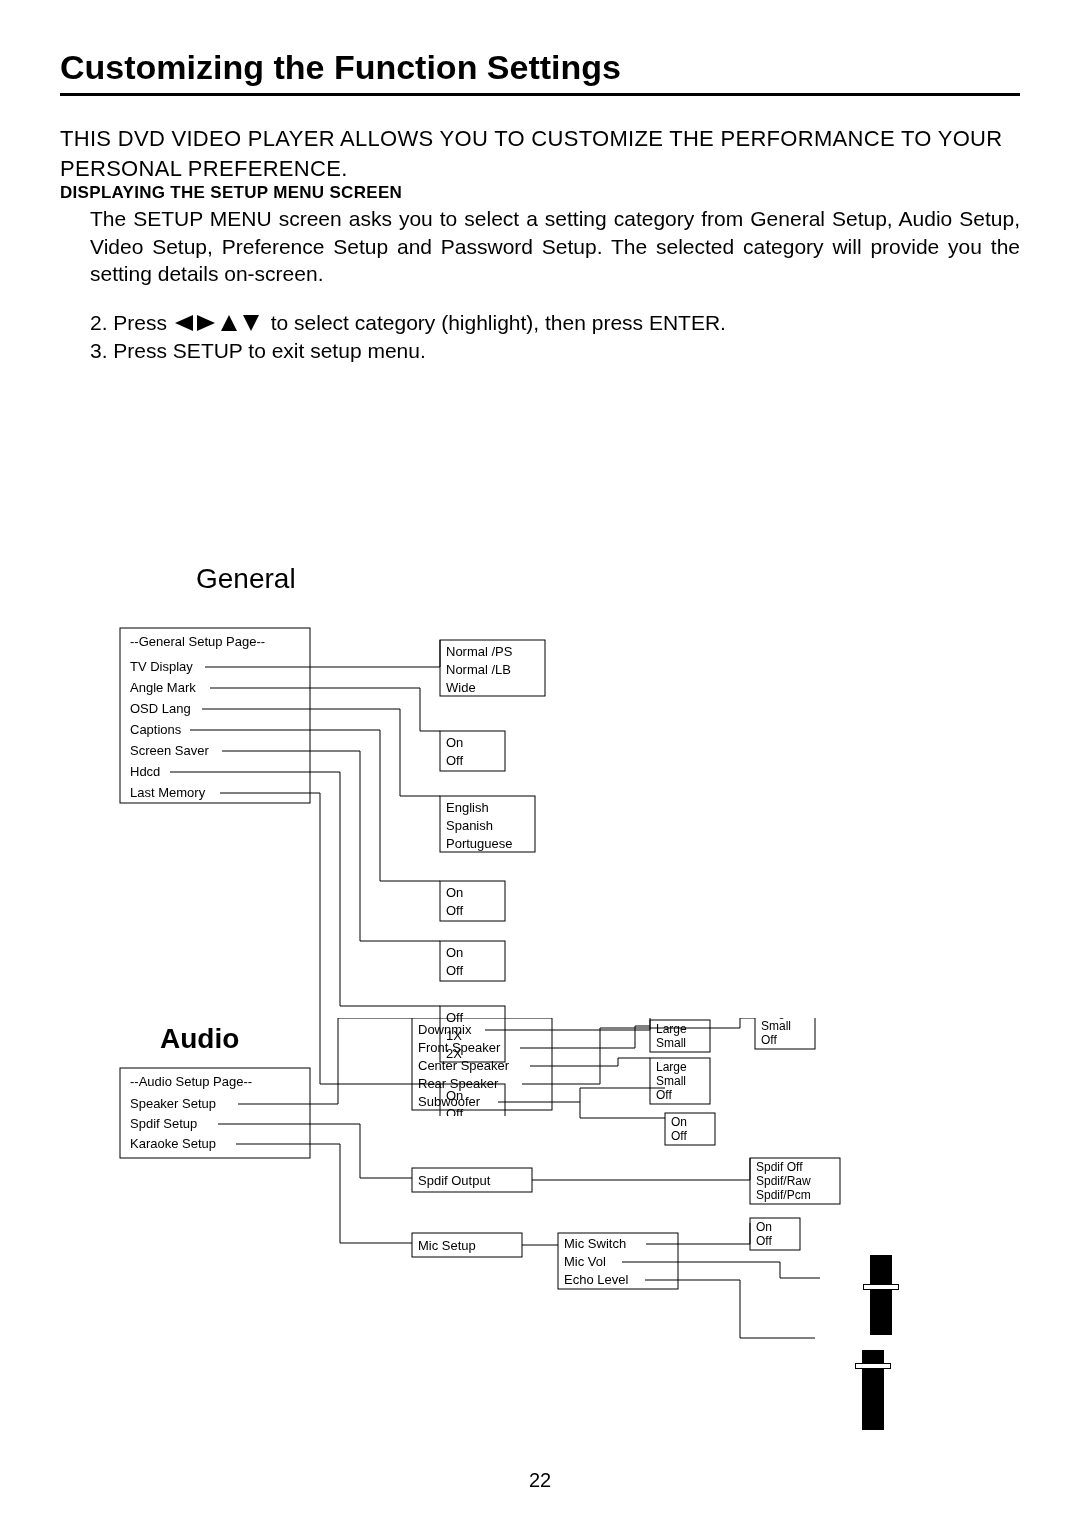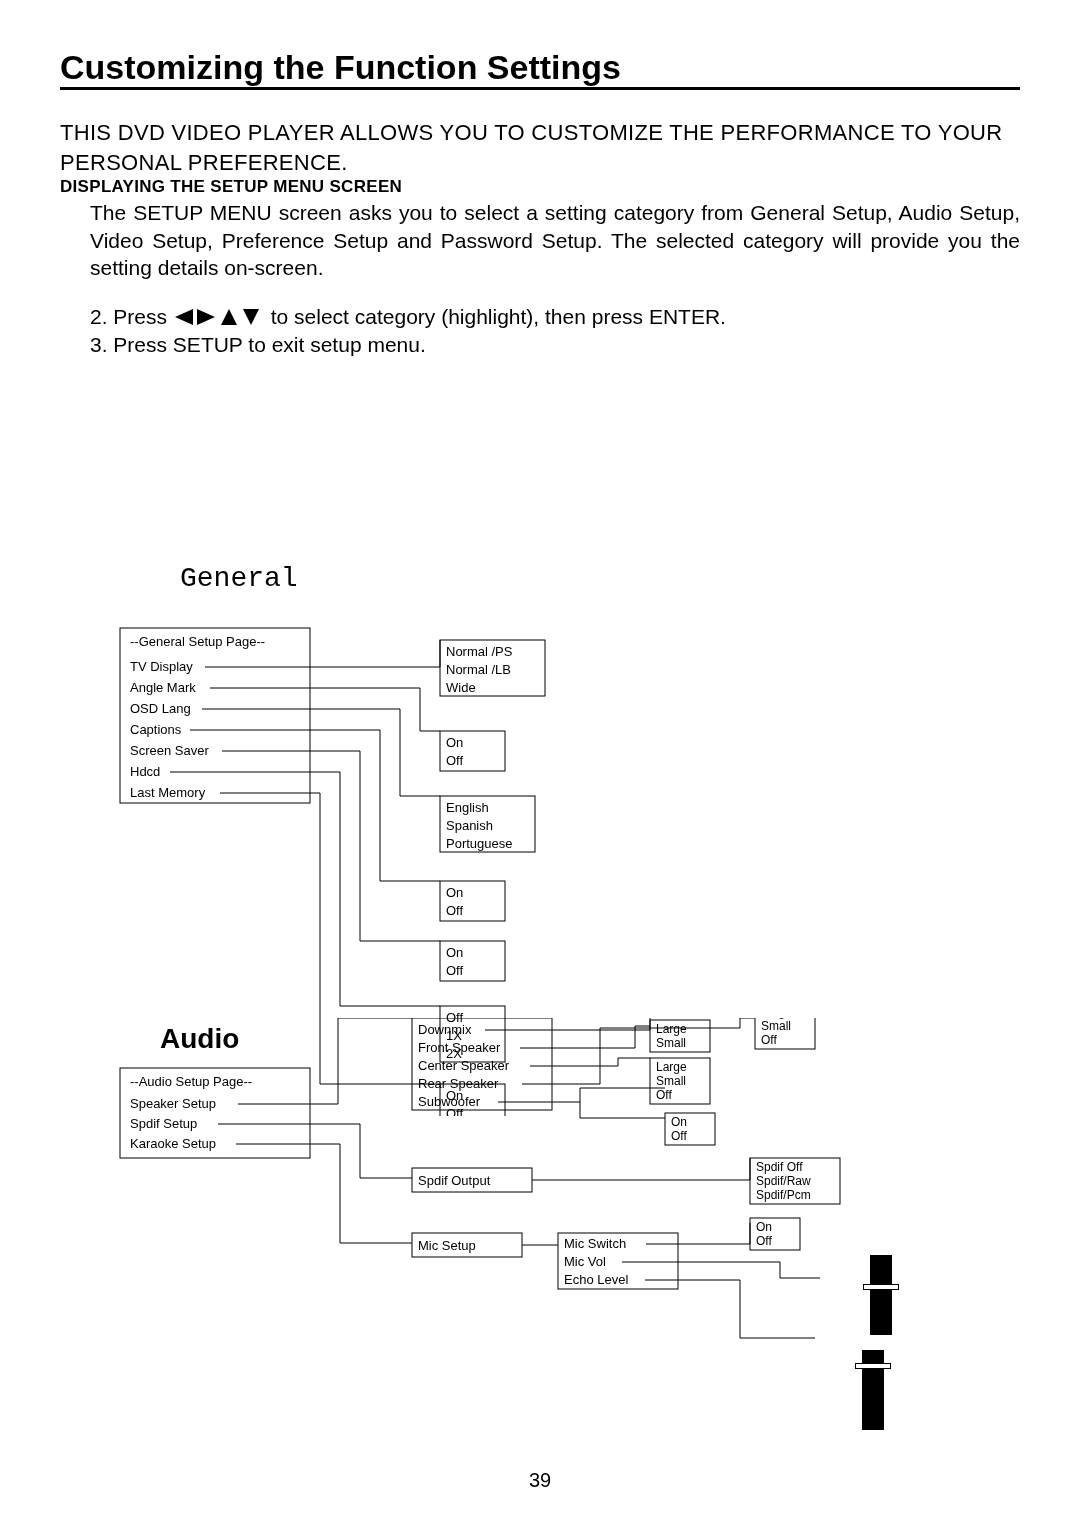--- a/index.html
+++ b/index.html
@@ -8,20 +8,21 @@
     background: #fff;
     color: #000;
     width: 1080px;
     height: 1532px;
     position: relative;
     padding: 48px 60px 0 60px;
   }
   .title {
     font-size: 34px;
     font-weight: bold;
+    margin-bottom: 6px;
   }
   .hr {
     border-top: 3px solid #000;
     margin-bottom: 28px;
   }
   .intro {
     font-size: 22px;
     line-height: 1.35;
     margin-bottom: 0;
     letter-spacing: 0.3px;
@@ -86,21 +87,21 @@
         <polygon points="42,10 24,2 24,18" fill="#000"></polygon>
         <polygon points="56,2 48,18 64,18" fill="#000"></polygon>
         <polygon points="78,18 70,2 86,2" fill="#000"></polygon>
       </svg>
     </span>
     <span>to select category (highlight), then press ENTER.</span>
   </div>
   <div>3. Press SETUP to exit setup menu.</div>
 </div>
 
-<div class="section-label" style="left:180px; top:563px;font-family:Liberation Mono, monospace;">General</div>
+<div class="section-label" style="left:196px; top:563px;">General</div>
 <div class="section-label" style="left:160px; top:1023px;font-weight:bold;">Audio</div>
 
 <svg class="diagram" style="top:616px;" width="920" height="500">
   <g font-size="13" fill="#000">
 
     <rect x="60" y="12" width="190" height="175" fill="none" stroke="#000"></rect>
     <text x="70" y="30">--General Setup Page--</text>
     <text x="70" y="55">TV Display</text>
     <text x="70" y="76">Angle Mark</text>
     <text x="70" y="97">OSD Lang</text>
@@ -264,13 +265,13 @@
   </g>
 </svg>
 
 <div class="slider-block" style="left:870px; top:1255px; width:22px; height:80px;">
   <div style="position:absolute; left:-6px; top:30px; width:34px; height:4px; background:#fff; outline:1px solid #000;"></div>
 </div>
 <div class="slider-block" style="left:862px; top:1350px; width:22px; height:80px;">
   <div style="position:absolute; left:-6px; top:14px; width:34px; height:4px; background:#fff; outline:1px solid #000;"></div>
 </div>
 
-<div class="page-num">39</div>
+<div class="page-num">22</div>
 
 </body></html>

